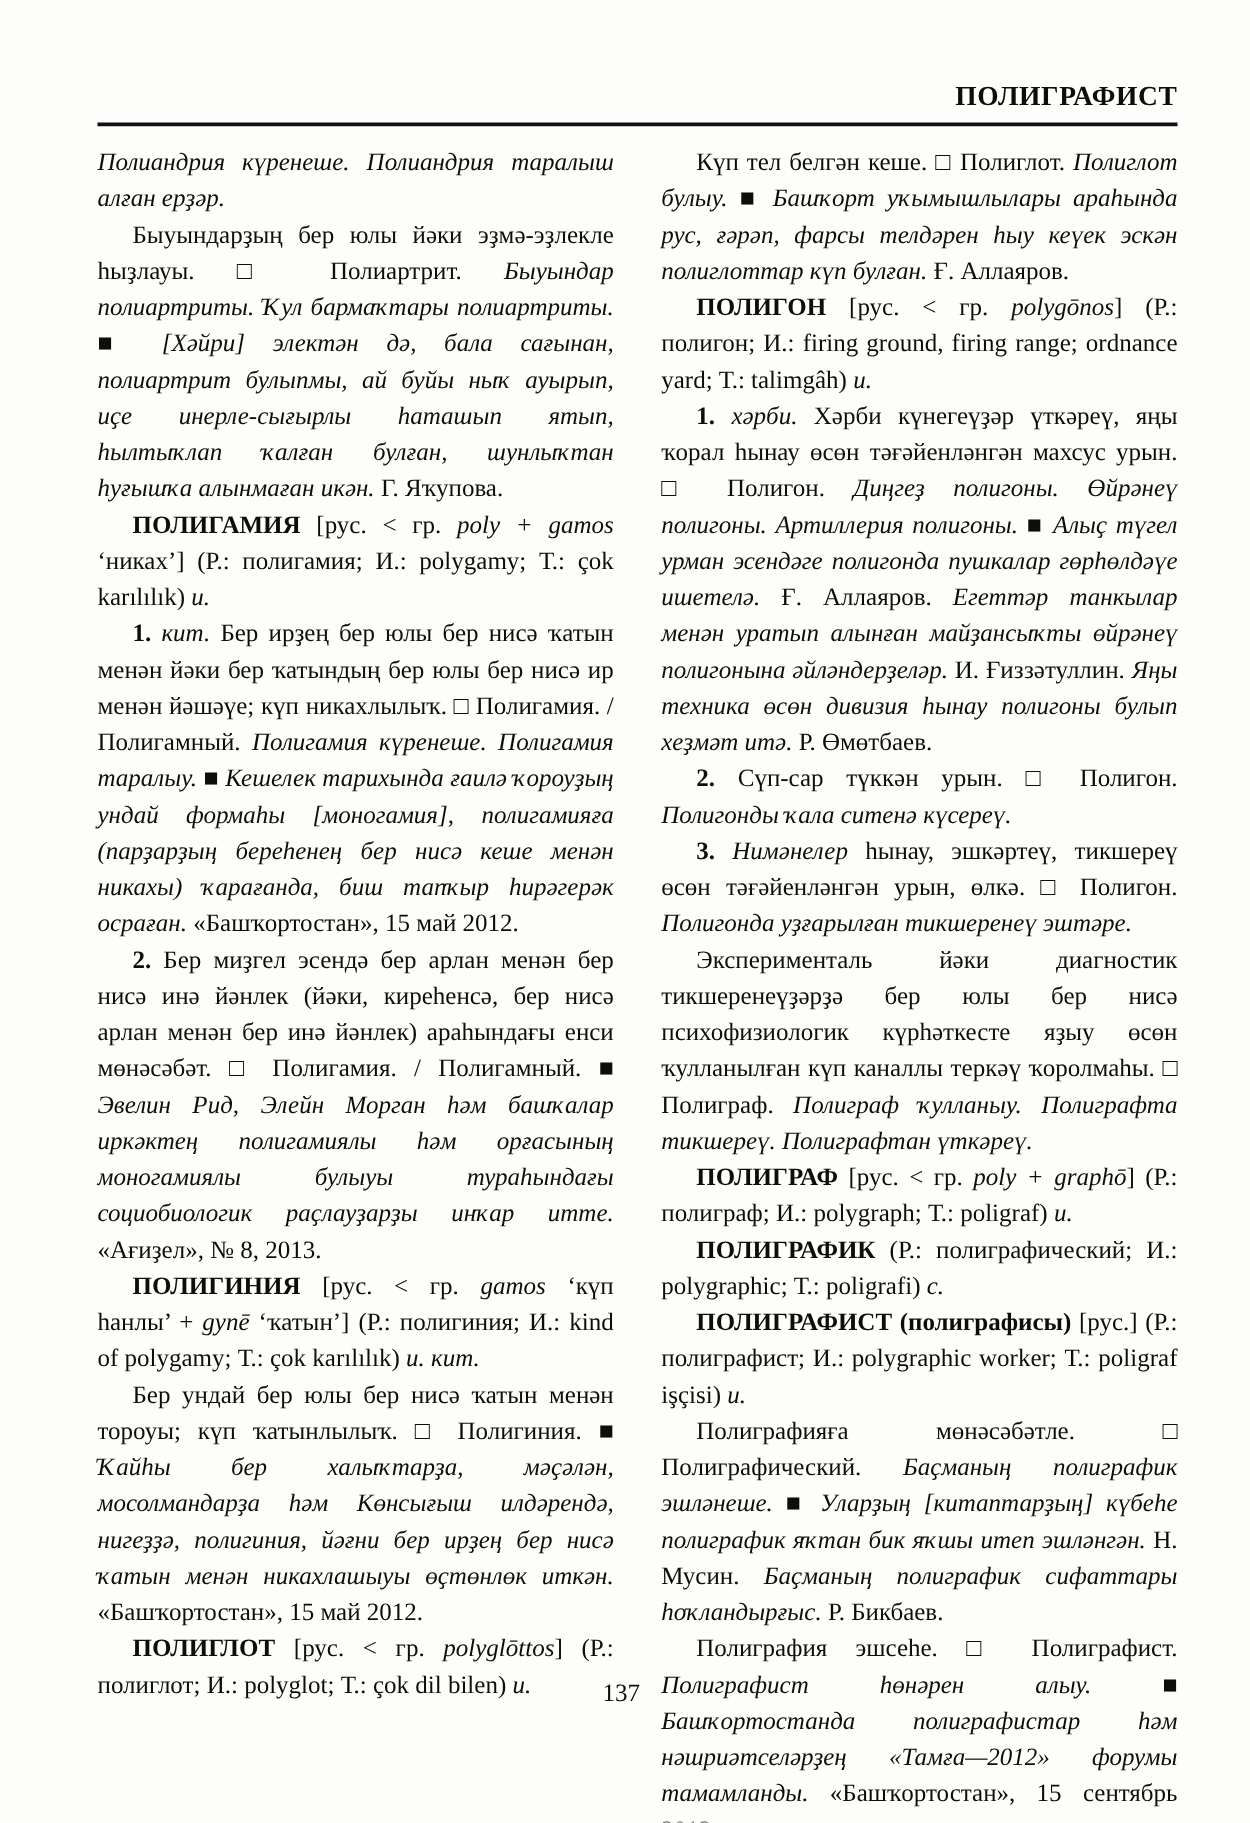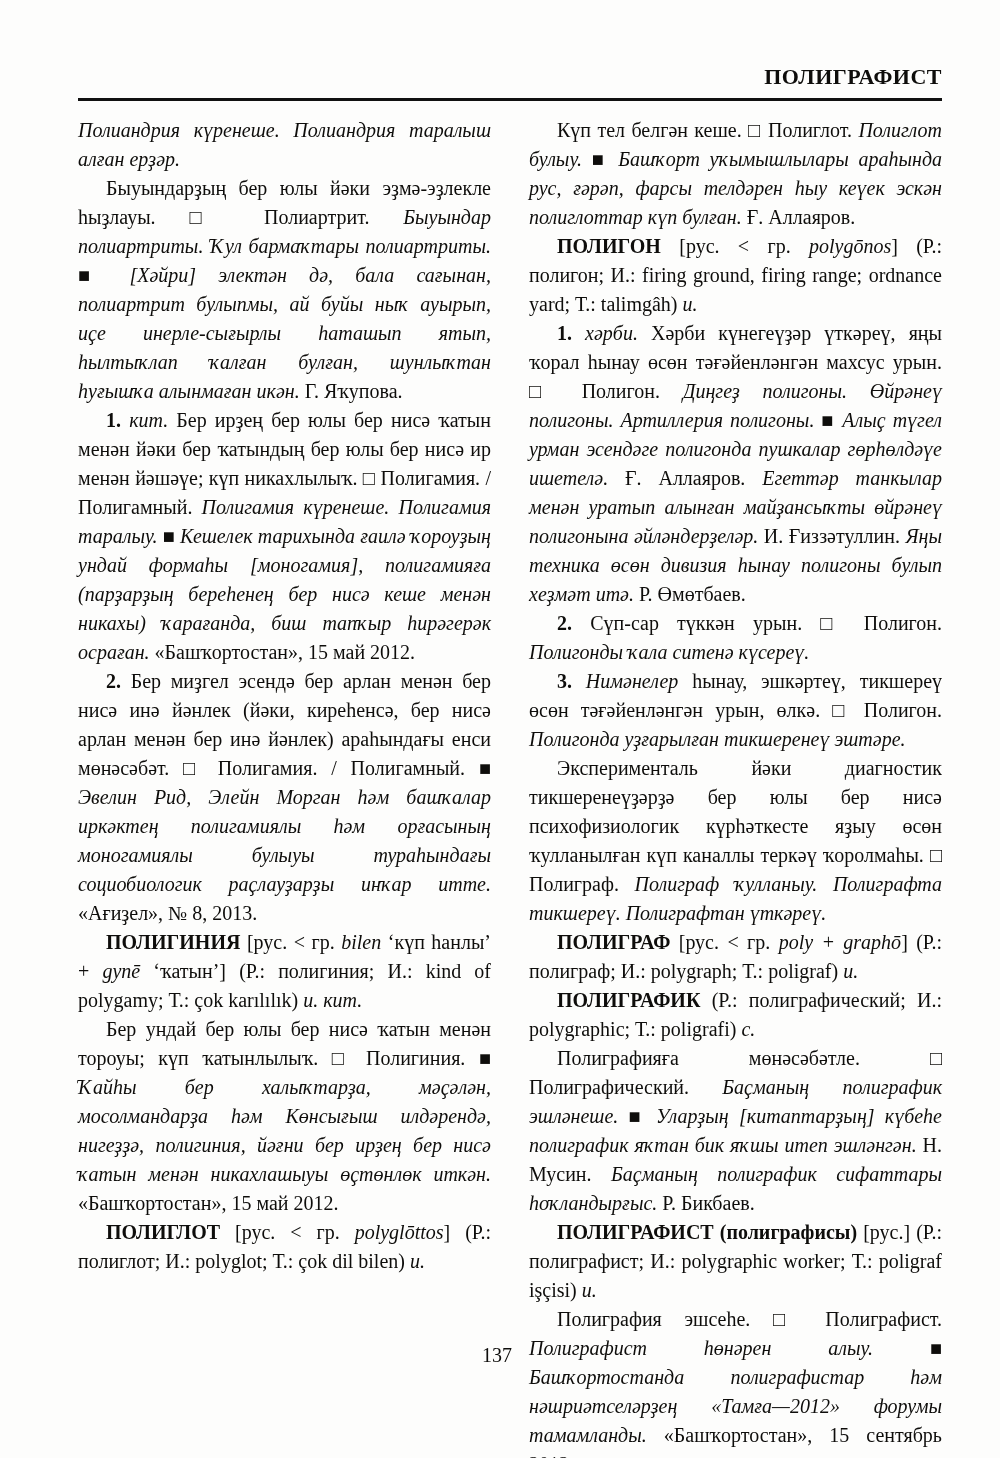--- a/index.html
+++ b/index.html
@@ -54,34 +54,35 @@
 </head>
 <body>
 
 <div class="running-head">ПОЛИГРАФИСТ</div>
 <div class="head-rule"></div>
 
 <div class="columns">
   <div class="col">
       <p class="para"><span class="run-i">Полиандрия күренеше. Полиандрия таралыш алған ерҙәр.</span></p>
       <p class="para indent"><span>Быуындарҙың бер юлы йәки эҙмә-эҙлекле һыҙлауы. □ Полиартрит. </span><span class="run-i">Быуындар полиартриты. Ҡул бармаҡтары полиартриты. </span><span>■ </span><span class="run-i">[Хәйри] электән дә, бала сағынан, полиартрит булыпмы, ай буйы ныҡ ауырып, иҫе инерле-сығырлы һаташып ятып, һылтыҡлап ҡалған булған, шунлыҡтан һуғышҡа алынмаған икән. </span><span>Г. Яҡупова.</span></p>
+      <p class="para indent"><span class="run-b">ПОЛИГАМИЯ </span><span>[рус. &lt; гр. </span><span class="run-i">poly + gamos </span><span>‘никах’] (Р.: полигамия; И.: polygamy; Т.: çok karılılık) </span><span class="run-i">и.</span></p>
       <p class="para indent"><span class="run-b">1. </span><span class="run-i">кит. </span><span>Бер ирҙең бер юлы бер нисә ҡатын менән йәки бер ҡатындың бер юлы бер нисә ир менән йәшәүе; күп никахлылыҡ. □ Полигамия. / Полигамный. </span><span class="run-i">Полигамия күренеше. Полигамия таралыу. </span><span>■ </span><span class="run-i">Кешелек тарихында ғаилә ҡороуҙың ундай формаһы [моногамия], полигамияға (парҙарҙың береһенең бер нисә кеше менән никахы) ҡарағанда, биш тапҡыр һирәгерәк осраған. </span><span>«Башҡортостан», 15 май 2012.</span></p>
       <p class="para indent"><span class="run-b">2. </span><span>Бер миҙгел эсендә бер арлан менән бер нисә инә йәнлек (йәки, киреһенсә, бер нисә арлан менән бер инә йәнлек) араһындағы енси мөнәсәбәт. □ Полигамия. / Полигамный. </span><span>■ </span><span class="run-i">Эвелин Рид, Элейн Морган һәм башҡалар иркәктең полигамиялы һәм орғасының моногамиялы булыуы тураһындағы социобиологик раҫлауҙарҙы инҡар итте. </span><span>«Ағиҙел», № 8, 2013.</span></p>
-      <p class="para indent"><span class="run-b">ПОЛИГИНИЯ </span><span>[рус. &lt; гр. </span><span class="run-i">bilen </span><span>‘күп һанлы’ + </span><span class="run-i">gynē </span><span>‘ҡатын’] (Р.: полигиния; И.: kind of polygamy; Т.: çok karılılık) </span><span class="run-i">и. кит.</span></p>
+      <p class="para indent"><span class="run-b">ПОЛИГИНИЯ </span><span>[рус. &lt; гр. </span><span class="run-i">gamos </span><span>‘күп һанлы’ + </span><span class="run-i">gynē </span><span>‘ҡатын’] (Р.: полигиния; И.: kind of polygamy; Т.: çok karılılık) </span><span class="run-i">и. кит.</span></p>
       <p class="para indent"><span>Бер ундай бер юлы бер нисә ҡатын менән тороуы; күп ҡатынлылыҡ. □ Полигиния. </span><span>■ </span><span class="run-i">Ҡайһы бер халыҡтарҙа, мәҫәлән, мосолмандарҙа һәм Көнсығыш илдәрендә, нигеҙҙә, полигиния, йәғни бер ирҙең бер нисә ҡатын менән никахлашыуы өҫтөнлөк иткән. </span><span>«Башҡортостан», 15 май 2012.</span></p>
       <p class="para indent"><span class="run-b">ПОЛИГЛОТ </span><span>[рус. &lt; гр. </span><span class="run-i">polyglōttos</span><span>] (Р.: полиглот; И.: polyglot; Т.: çok dil bilen) </span><span class="run-i">и.</span></p>
     </div>
   <div class="col">
       <p class="para indent"><span>Күп тел белгән кеше. □ Полиглот. </span><span class="run-i">Полиглот булыу. </span><span>■ </span><span class="run-i">Башҡорт уҡымышлылары араһында рус, ғәрәп, фарсы телдәрен һыу кеүек эскән полиглоттар күп булған. </span><span>Ғ. Аллаяров.</span></p>
       <p class="para indent"><span class="run-b">ПОЛИГОН </span><span>[рус. &lt; гр. </span><span class="run-i">polygōnos</span><span>] (Р.: полигон; И.: firing ground, firing range; ordnance yard; Т.: talimgâh) </span><span class="run-i">и.</span></p>
       <p class="para indent"><span class="run-b">1. </span><span class="run-i">хәрби. </span><span>Хәрби күнегеүҙәр үткәреү, яңы ҡорал һынау өсөн тәғәйенләнгән махсус урын. □ Полигон. </span><span class="run-i">Диңгеҙ полигоны. Өйрәнеү полигоны. Артиллерия полигоны. </span><span>■ </span><span class="run-i">Алыҫ түгел урман эсендәге полигонда пушкалар гөрһөлдәүе ишетелә. </span><span>Ғ. Аллаяров. </span><span class="run-i">Егеттәр танкылар менән уратып алынған майҙансыҡты өйрәнеү полигонына әйләндерҙеләр. </span><span>И. Ғиззәтуллин. </span><span class="run-i">Яңы техника өсөн дивизия һынау полигоны булып хеҙмәт итә. </span><span>Р. Өмөтбаев.</span></p>
       <p class="para indent"><span class="run-b">2. </span><span>Сүп-сар түккән урын. □ Полигон. </span><span class="run-i">Полигонды ҡала ситенә күсереү.</span></p>
       <p class="para indent"><span class="run-b">3. </span><span class="run-i">Нимәнелер </span><span>һынау, эшкәртеү, тикшереү өсөн тәғәйенләнгән урын, өлкә. □ Полигон. </span><span class="run-i">Полигонда уҙғарылған тикшеренеү эштәре.</span></p>
       <p class="para indent"><span>Эксперименталь йәки диагностик тикшеренеүҙәрҙә бер юлы бер нисә психофизиологик күрһәткесте яҙыу өсөн ҡулланылған күп каналлы теркәү ҡоролмаһы. □ Полиграф. </span><span class="run-i">Полиграф ҡулланыу. Полиграфта тикшереү. Полиграфтан үткәреү.</span></p>
       <p class="para indent"><span class="run-b">ПОЛИГРАФ </span><span>[рус. &lt; гр. </span><span class="run-i">poly + graphō</span><span>] (Р.: полиграф; И.: polygraph; Т.: poligraf) </span><span class="run-i">и.</span></p>
       <p class="para indent"><span class="run-b">ПОЛИГРАФИК </span><span>(Р.: полиграфический; И.: polygraphic; Т.: poligrafi) </span><span class="run-i">с.</span></p>
+      <p class="para indent"><span class="run-b">ПОЛИГРАФИСТ (полиграфисы) </span><span>[рус.] (Р.: полиграфист; И.: polygraphic worker; Т.: poligraf işçisi) </span><span class="run-i">и.</span></p>
       <p class="para indent"><span>Полиграфияға мөнәсәбәтле. □ Полиграфический. </span><span class="run-i">Баҫманың полиграфик эшләнеше. </span><span>■ </span><span class="run-i">Уларҙың [китаптарҙың] күбеһе полиграфик яҡтан бик яҡшы итеп эшләнгән. </span><span>Н. Мусин. </span><span class="run-i">Баҫманың полиграфик сифаттары һоҡландырғыс. </span><span>Р. Бикбаев.</span></p>
-      <p class="para indent"><span class="run-b">ПОЛИГРАФИСТ (полиграфисы) </span><span>[рус.] (Р.: полиграфист; И.: polygraphic worker; Т.: poligraf işçisi) </span><span class="run-i">и.</span></p>
       <p class="para indent"><span>Полиграфия эшсеһе. □ Полиграфист. </span><span class="run-i">Полиграфист һөнәрен алыу. </span><span>■ </span><span class="run-i">Башҡортостанда полиграфистар һәм нәшриәтселәрҙең «Тамға—2012» форумы тамамланды. </span><span>«Башҡортостан», 15 сентябрь 2012.</span></p>
     </div>
 </div>
 
 <div class="page-number">137</div>
 
 </body></html>

